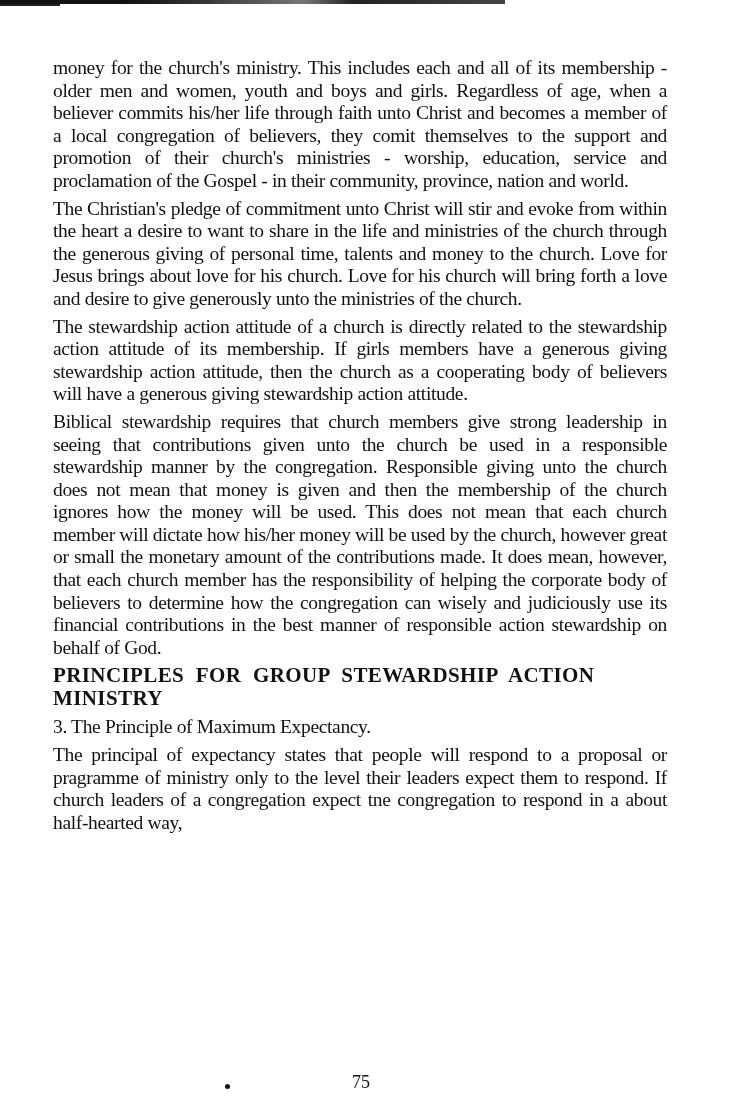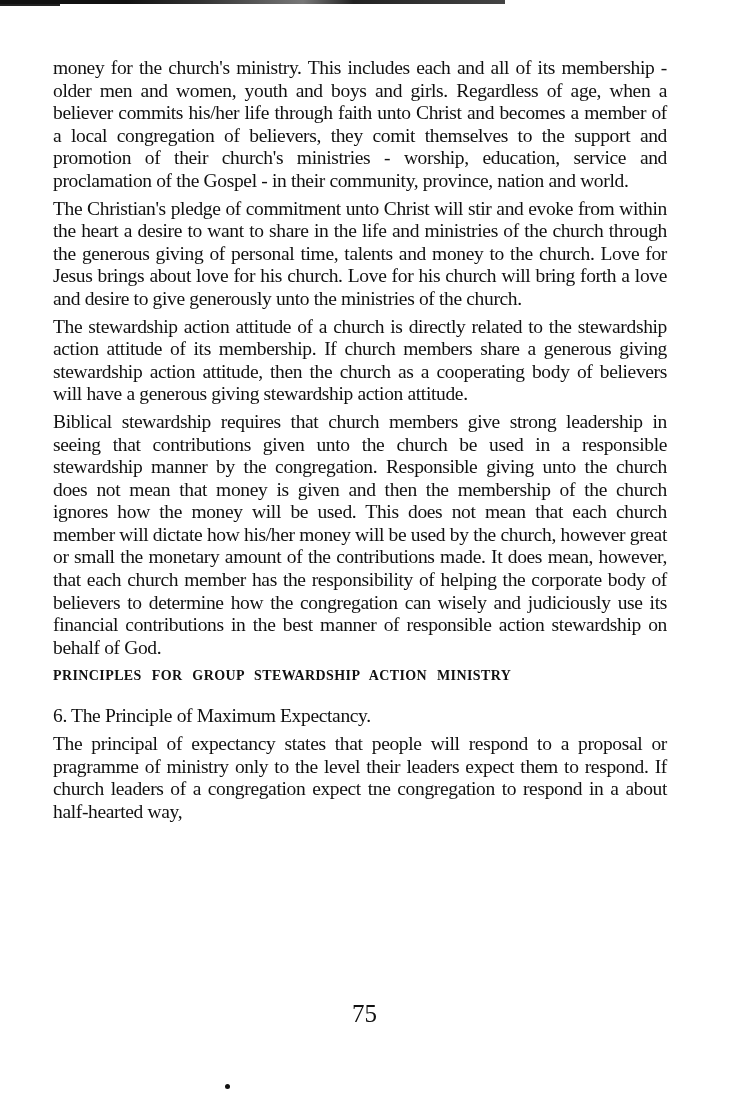--- a/index.html
+++ b/index.html
@@ -8,40 +8,40 @@
   .topbar2 { position: absolute; left: 0; top: 4px; width: 60px; height: 2px; background: #222; }
   .content {
     position: absolute; left: 53px; top: 57px; width: 626px;
     font-family: "Liberation Serif", serif;
     font-size: 19.5px; line-height: 22.6px; color: #111;
     letter-spacing: -0.35px;
   }
   .para { margin: 0 12px 5px 0; text-align: justify; text-align-last: left; }
   .heading {
     font-family: "Liberation Serif", serif;
-    font-weight: bold; font-size: 14px; line-height: 23px;
-    margin: 3px 0 18px 0; letter-spacing: 0.4px; word-spacing: 6px;
+    font-weight: bold; font-size: 21px; line-height: 23px;
+    margin: 3px 0 6px 0; letter-spacing: 0.4px; word-spacing: 6px;
   }
   .subheading { margin: 0 0 5px 0; }
   .page-number {
-    position: absolute; left: 352px; top: 1000px;
-    font-family: "Liberation Serif", serif; font-size: 25px; color: #111;
+    position: absolute; left: 352px; top: 1072px;
+    font-family: "Liberation Serif", serif; font-size: 18px; color: #111;
   }
   .dot { position: absolute; left: 225px; top: 1084px; width: 5px; height: 5px; border-radius: 50%; background: #111; }
 </style>
 </head>
 <body>
 
 <div class="topbar"></div>
 <div class="topbar2"></div>
 
 <div class="content">
   <p class="para">money for the church's ministry. This includes each and all of its membership - older men and women, youth and boys and girls. Regardless of age, when a believer commits his/her life through faith unto Christ and becomes a member of a local congregation of believers, they comit themselves to the support and promotion of their church's ministries - worship, education, service and proclamation of the Gospel - in their community, province, nation and world.</p>
   <p class="para">The Christian's pledge of commitment unto Christ will stir and evoke from within the heart a desire to want to share in the life and ministries of the church through the generous giving of personal time, talents and money to the church. Love for Jesus brings about love for his church. Love for his church will bring forth a love and desire to give generously unto the ministries of the church.</p>
-  <p class="para">The stewardship action attitude of a church is directly related to the stewardship action attitude of its membership. If church members share a generous giving stewardship action attitude, then the church as a cooperating body of believers will have a generous giving stewardship action attitude.</p>
+  <p class="para">The stewardship action attitude of a church is directly related to the stewardship action attitude of its membership. If girls members have a generous giving stewardship action attitude, then the church as a cooperating body of believers will have a generous giving stewardship action attitude.</p>
   <p class="para">Biblical stewardship requires that church members give strong leadership in seeing that contributions given unto the church be used in a responsible stewardship manner by the congregation. Responsible giving unto the church does not mean that money is given and then the membership of the church ignores how the money will be used. This does not mean that each church member will dictate how his/her money will be used by the church, however great or small the monetary amount of the contributions made. It does mean, however, that each church member has the responsibility of helping the corporate body of believers to determine how the congregation can wisely and judiciously use its financial contributions in the best manner of responsible action stewardship on behalf of God.</p>
   <div class="heading">PRINCIPLES FOR GROUP STEWARDSHIP ACTION MINISTRY</div>
-  <div class="subheading">6. The Principle of Maximum Expectancy.</div>
+  <div class="subheading">3. The Principle of Maximum Expectancy.</div>
   <p class="para">The principal of expectancy states that people will respond to a proposal or pragramme of ministry only to the level their leaders expect them to respond. If church leaders of a congregation expect tne congregation to respond in a about half-hearted way,</p>
 </div>
 
 <div class="page-number">75</div>
 <div class="dot"></div>
 
 </body></html>

